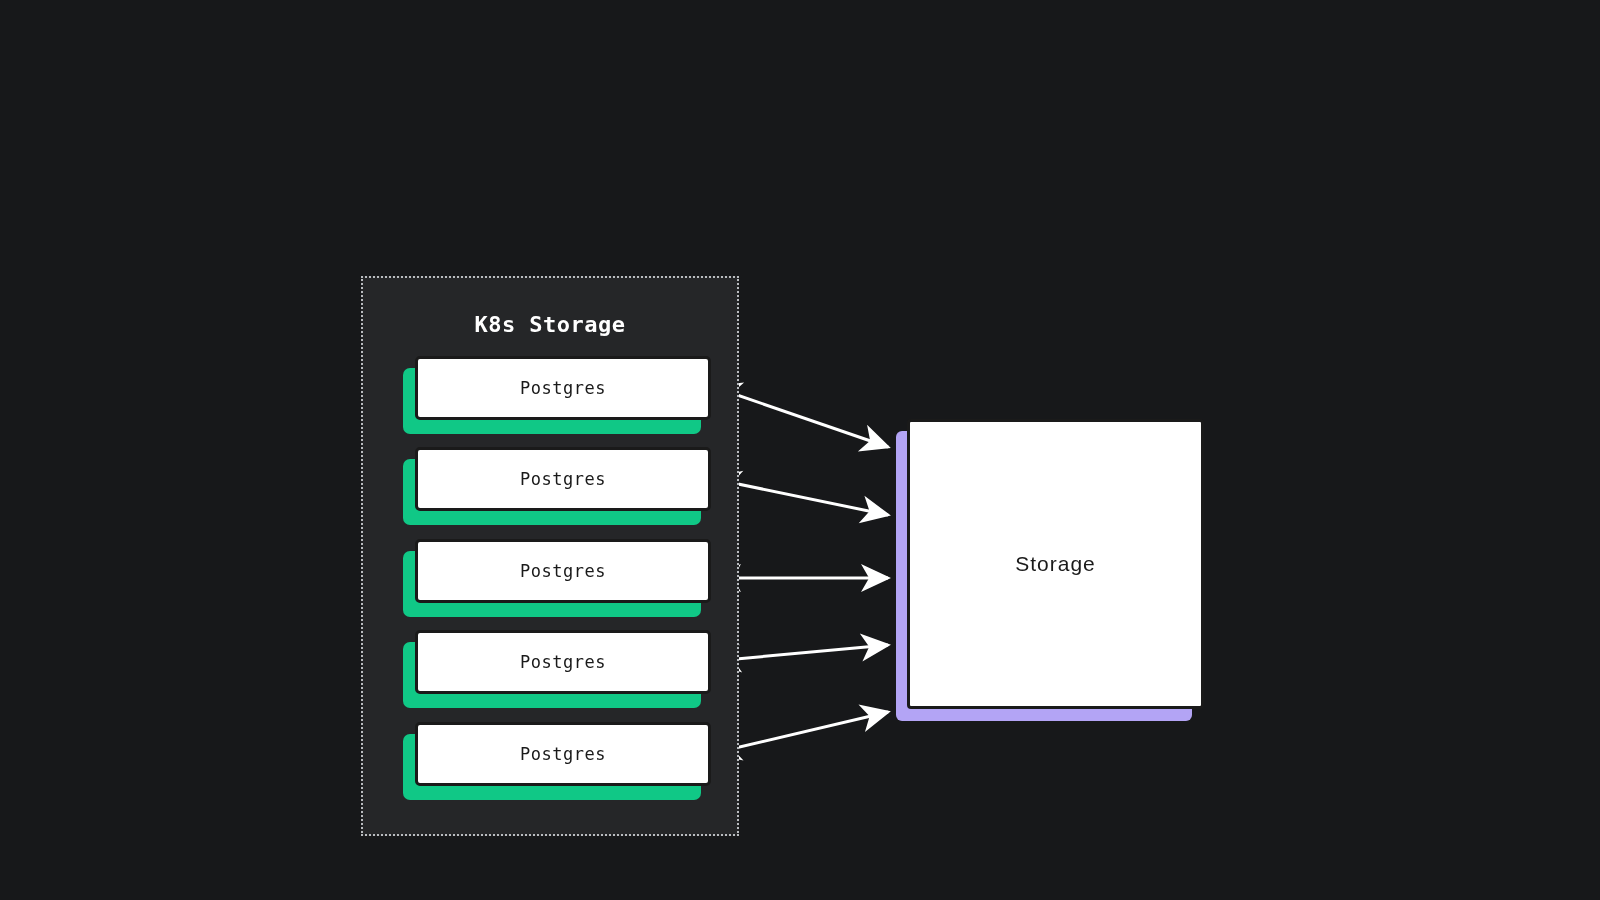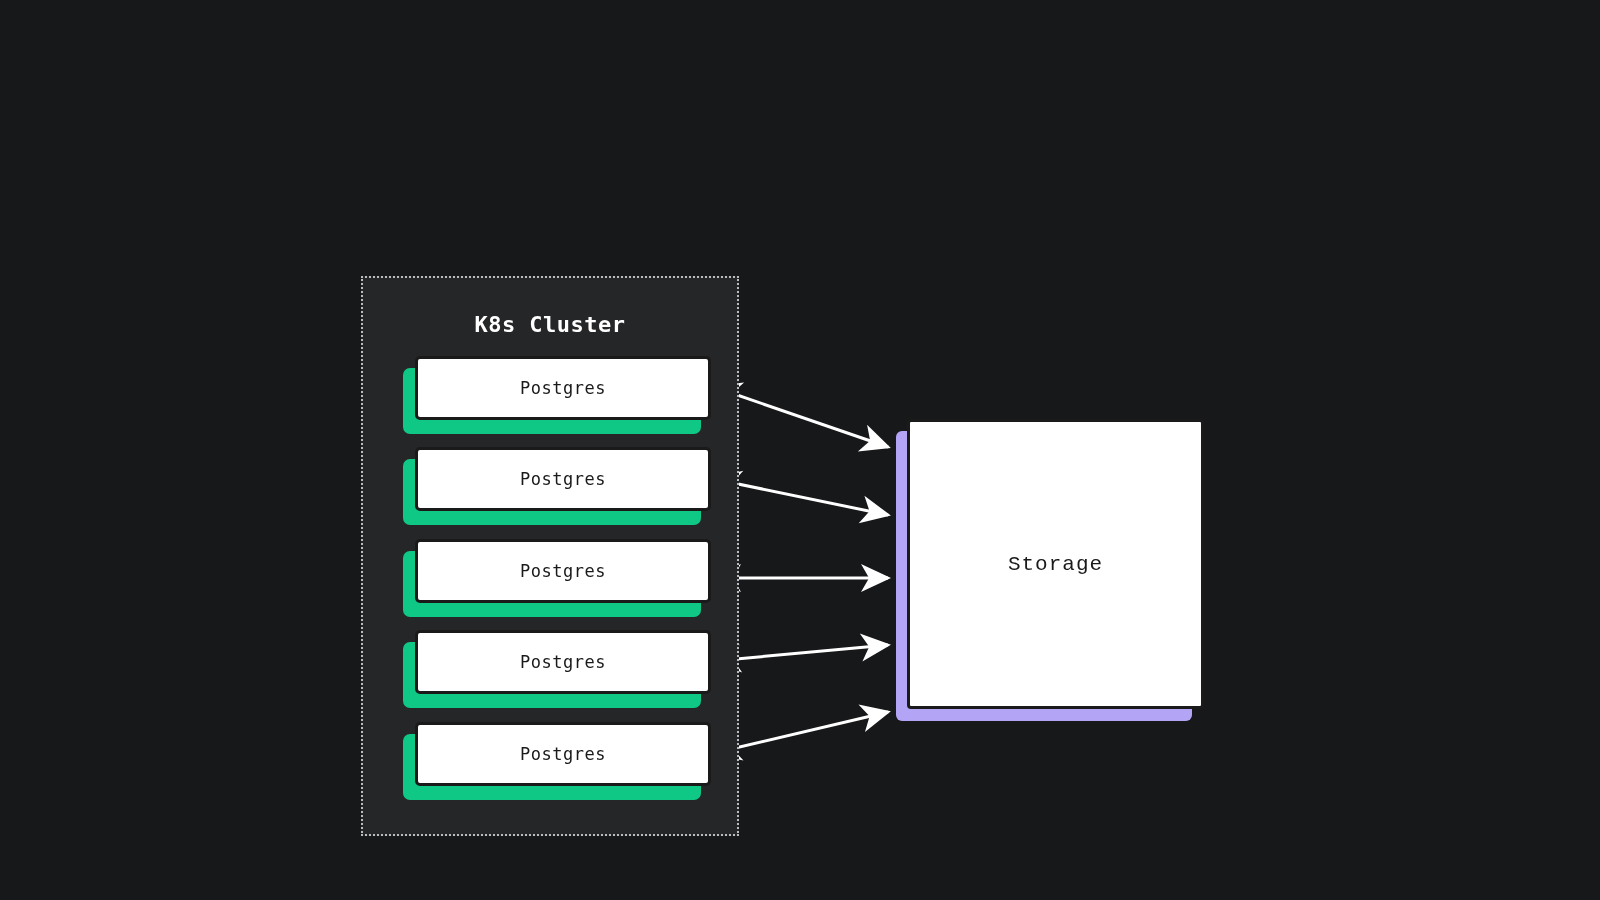--- a/index.html
+++ b/index.html
@@ -112,21 +112,21 @@
     border-radius: 4px;
     box-sizing: border-box;
     display: flex;
     align-items: center;
     justify-content: center;
   }
   .storage-label {
     color: #1a1a1a;
     font-size: 21px;
     letter-spacing: 1px;
-    font-family: Liberation Mono, monospace;
+    font-family: Liberation Sans, sans-serif;
   }
 
   
   #arrows {
     position: absolute;
     left: 0;
     top: 0;
     width: 1600px;
     height: 900px;
     pointer-events: none;
@@ -149,21 +149,21 @@
     <g id="arrow-lines">
         <line x1="714" y1="387" x2="888" y2="447" stroke="#ffffff" stroke-width="3" marker-end="url(#arrowEnd)" marker-start="url(#arrowStart)"></line>
         <line x1="714" y1="479" x2="888" y2="515" stroke="#ffffff" stroke-width="3" marker-end="url(#arrowEnd)" marker-start="url(#arrowStart)"></line>
         <line x1="714" y1="578" x2="888" y2="578" stroke="#ffffff" stroke-width="3" marker-end="url(#arrowEnd)" marker-start="url(#arrowStart)"></line>
         <line x1="714" y1="661" x2="888" y2="645" stroke="#ffffff" stroke-width="3" marker-end="url(#arrowEnd)" marker-start="url(#arrowStart)"></line>
         <line x1="714" y1="753" x2="888" y2="712" stroke="#ffffff" stroke-width="3" marker-end="url(#arrowEnd)" marker-start="url(#arrowStart)"></line>
       </g>
   </svg>
 
   <div class="cluster">
-    <div class="cluster-title">K8s Cluster</div>
+    <div class="cluster-title">K8s Storage</div>
   </div>
 
   <div id="nodes">
       <div class="node" style="left: 395px; top: 356px;">
         <div class="node-shadow"></div>
         <div class="node-face">
           <span class="node-label">Postgres</span>
         </div>
       </div>
       <div class="node" style="left: 395px; top: 447px;">

